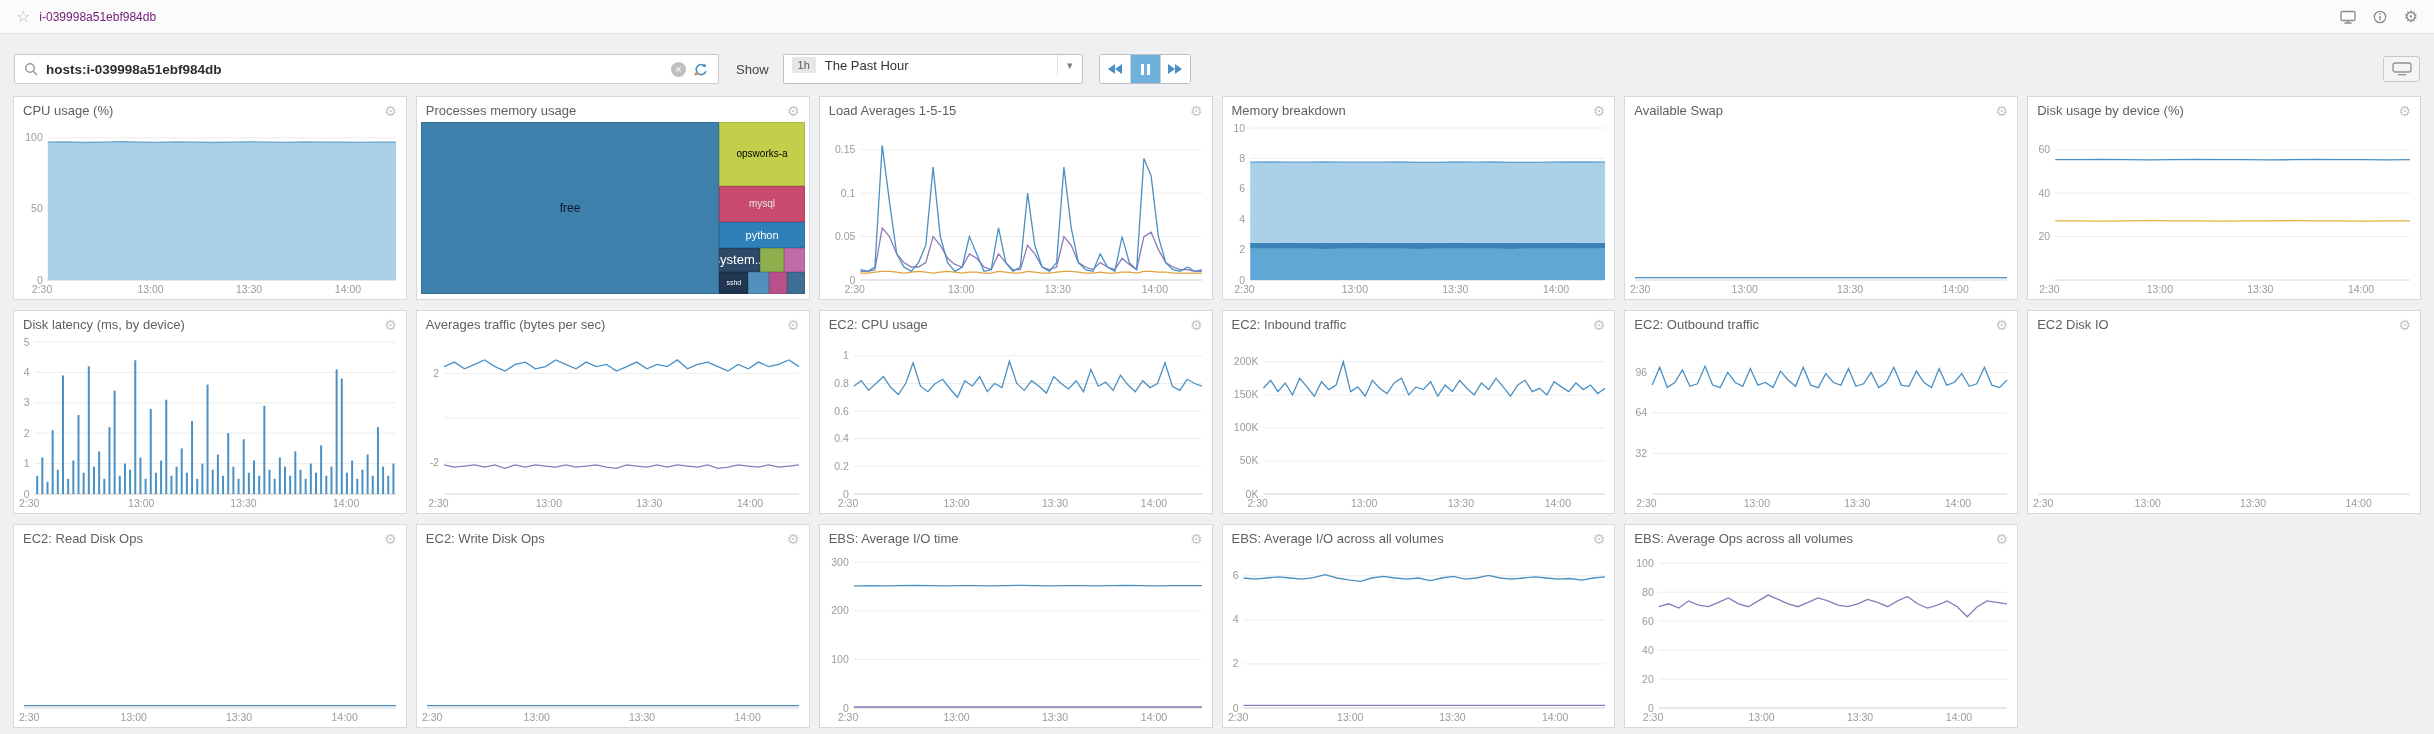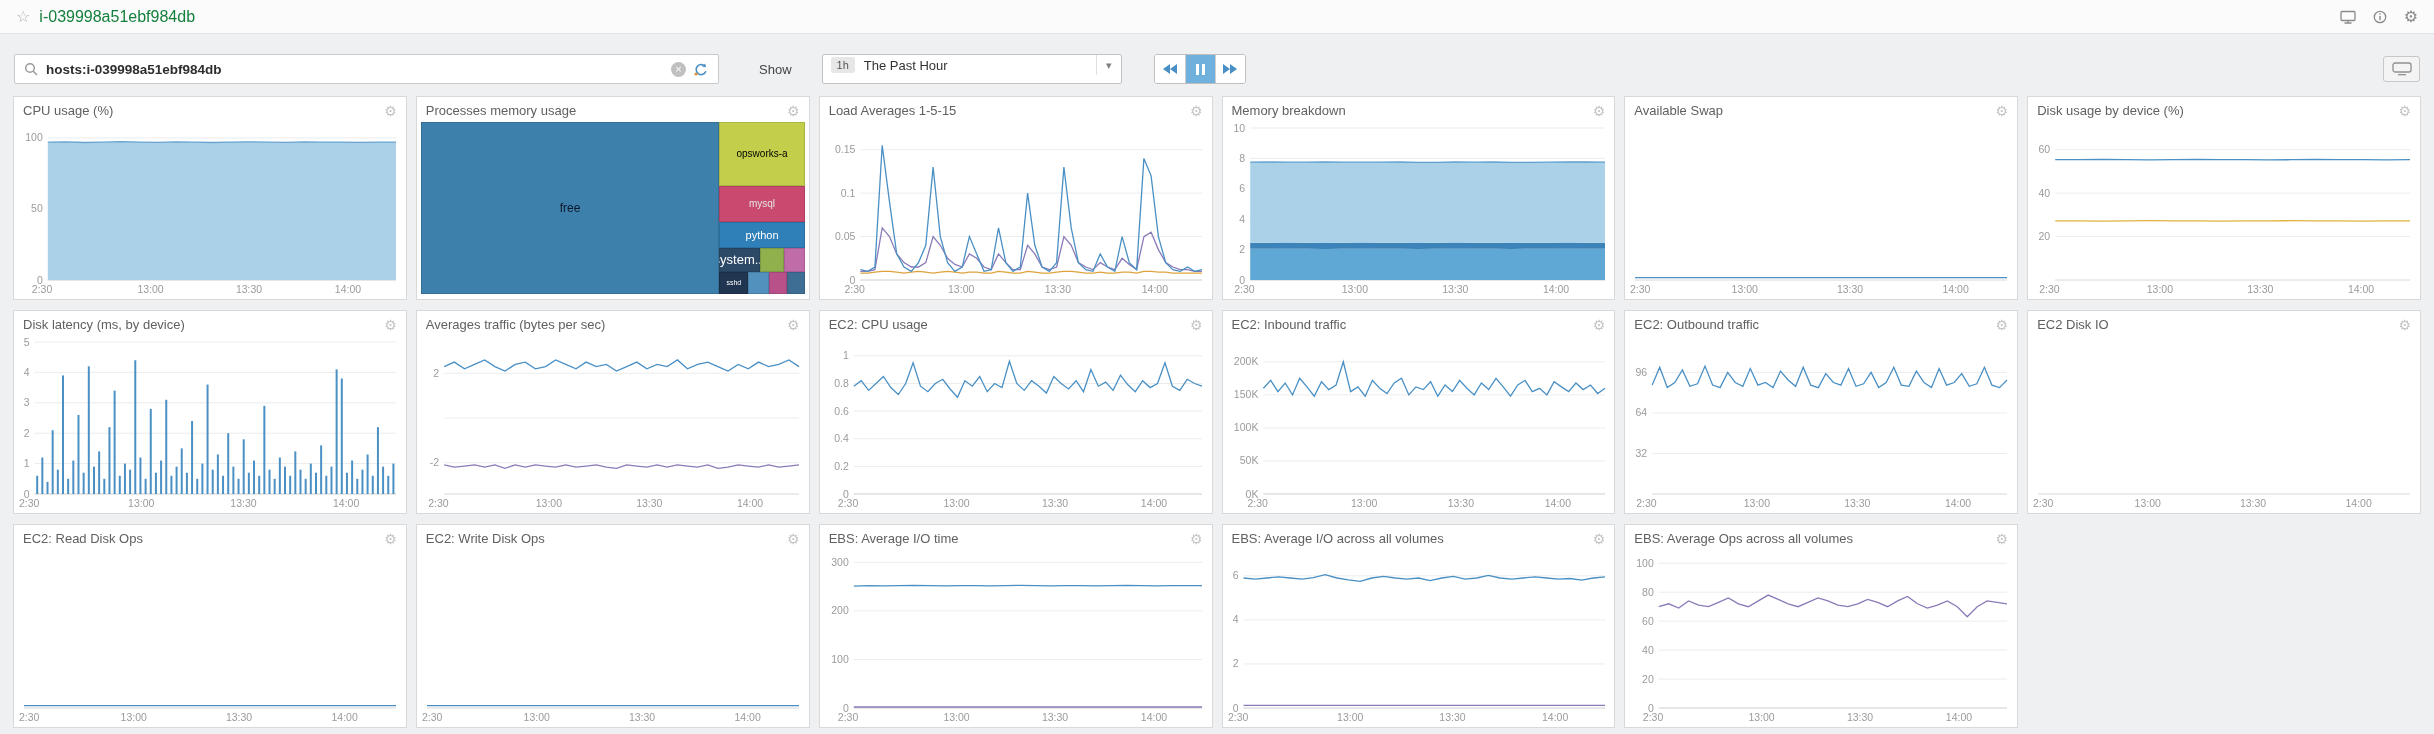--- a/index.html
+++ b/index.html
@@ -9,40 +9,40 @@
     background: #eef0f1;
     overflow: hidden;
     color: #333;
   }
   
   .header {
     height: 34px; background: #fbfbfb; border-bottom: 1px solid #e3e3e3;
     display: flex; align-items: center; padding: 0 16px;
   }
   .star { color: #b3b3b3; font-size: 16px; margin-right: 9px; cursor: pointer; }
-  .title { font-size: 16px; font-weight: 400; color: #15803d; }
+  .title { font-size: 12px; font-weight: 400; color: #701a75; }
   .header-icons { margin-left: auto; display: flex; align-items: center; gap: 17px; }
   .hicon { color: #8a8a8a; display: flex; align-items: center; cursor: pointer; }
   .hicon.gear { font-size: 16px; line-height: 1; }
   
-  .toolbar { display: flex; align-items: center; padding: 20px 14px 12px; gap: 30px; }
+  .toolbar { display: flex; align-items: center; padding: 20px 14px 12px; gap: 14px; }
   .searchbox {
     width: 705px; height: 30px; background: #fff; border: 1px solid #c9c9c9;
     border-radius: 2px; display: flex; align-items: center; padding: 0 9px; gap: 7px;
   }
   .searchbox input {
     flex: 1; border: none; outline: none; background: transparent;
     font-family: "Liberation Sans", sans-serif; font-size: 13.5px; font-weight: 700; color: #2e2e2e;
   }
   .clear-btn {
     width: 15px; height: 15px; border-radius: 50%; background: #c0c0c0; color: #fff;
     font-size: 11px; line-height: 14px; text-align: center; cursor: pointer; flex: 0 0 auto;
   }
   .refresh { display: flex; align-items: center; cursor: pointer; flex: 0 0 auto; }
-  .show-label { font-size: 13px; color: #444; margin-left: 10px; }
+  .show-label { font-size: 13px; color: #444; margin-left: 3px; }
   .timeframe {
     width: 300px; height: 30px; background: #fff; border: 1px solid #c3c3c3; border-radius: 2px;
     display: flex; align-items: center; padding: 0 0 8px 8px; cursor: pointer;
   }
   .tf-badge { background: #e7e7e7; border-radius: 2px; font-size: 11px; color: #555; padding: 2px 6px; }
   .tf-label { font-size: 13px; color: #333; flex: 1; margin-left: 9px; }
   .tf-arrow {
     color: #808080; font-size: 11px; border-left: 1px solid #e0e0e0;
     align-self: stretch; display: flex; align-items: center; padding: 0 9px;
   }

